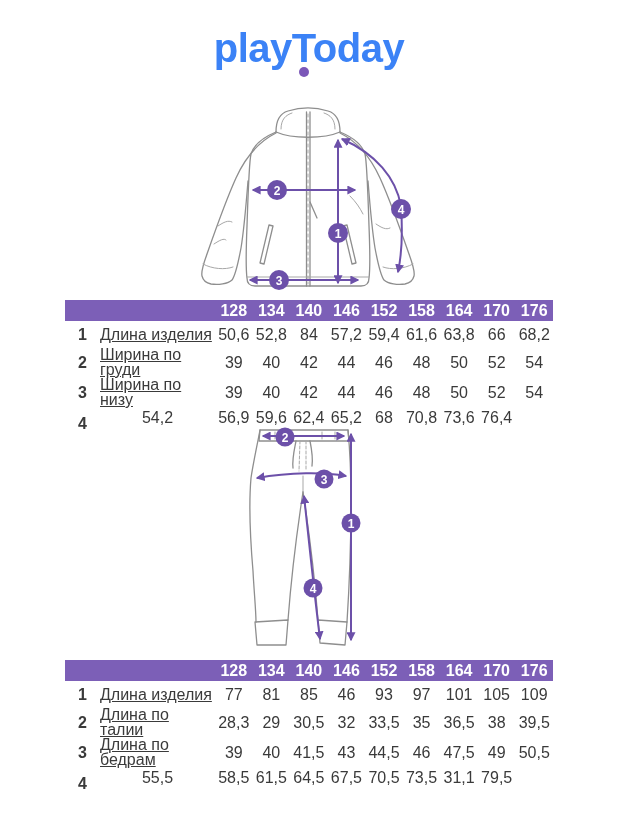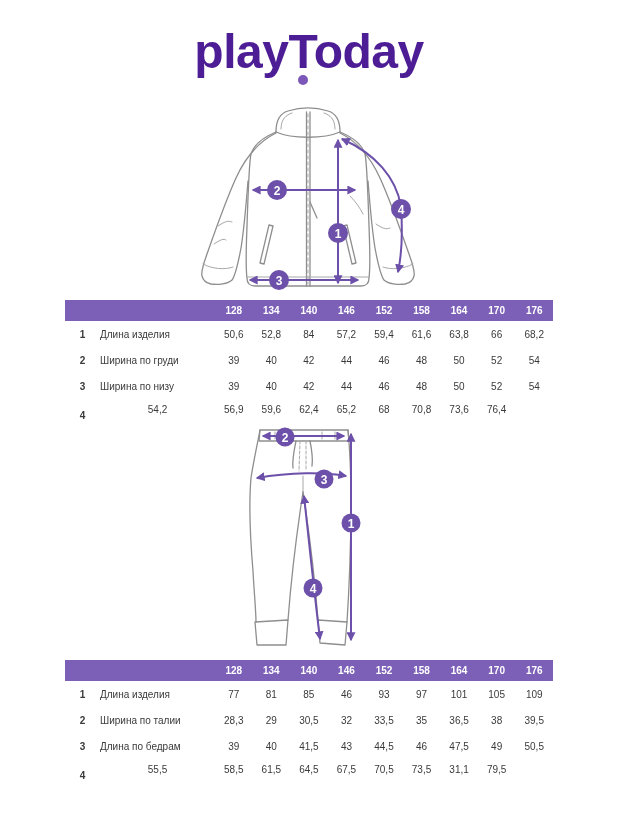--- a/index.html
+++ b/index.html
@@ -2,45 +2,45 @@
 <html><head>
 <meta charset="utf-8">
 <style>
   html,body{margin:0;padding:0;background:#fff;}
   .page{
     position:relative;width:618px;height:824px;background:#ffffff;
     font-family:"Liberation Sans","DejaVu Sans",sans-serif;overflow:hidden;
   }
   
   .logo-wrap{position:absolute;top:28px;left:0;width:618px;text-align:center;}
-  .logo{position:relative;display:inline-block;font-size:48px;font-weight:700;
-        letter-spacing:-0.5px;color:#4c1d95;line-height:1;}
+  .logo{position:relative;display:inline-block;font-size:40px;font-weight:700;
+        letter-spacing:-0.5px;color:#3b82f6;line-height:1;}
   .logo-dot{position:absolute;left:45%;bottom:-9px;width:10px;height:10px;
             border-radius:50%;background:#7b57b8;}
   
   .jacket-svg{position:absolute;left:180px;top:106px;}
   .pants-svg{position:absolute;left:230px;top:426px;}
   .sketch{stroke:#8e8e8e;stroke-width:1.3;fill:none;stroke-linecap:round;stroke-linejoin:round;}
   .sketch-light{stroke:#a7a7a7;stroke-width:1;fill:none;stroke-linecap:round;}
   .arrow{stroke:#6c50a9;stroke-width:2;fill:none;}
   .mcirc{fill:#6c50a9;}
   .mnum{fill:#ffffff;font-family:"Liberation Sans",sans-serif;font-size:12px;font-weight:700;
         text-anchor:middle;}
   
-  .size-table{position:absolute;left:65px;width:488px;font-size:10px;color:#3a3a3a;}
+  .size-table{position:absolute;left:65px;width:488px;font-size:16px;color:#3a3a3a;}
   .table-jacket{top:300px;}
   .table-pants{top:660px;}
   .thead{display:grid;grid-template-columns:35px 115px repeat(9,1fr);
          background:#7c5fb7;height:21px;align-items:center;color:#fff;font-weight:700;}
   .hcell{text-align:center;}
   .hcell.spacer{grid-column:span 2;}
   .trow{display:grid;grid-template-columns:35px 115px repeat(9,1fr);
         align-items:center;min-height:26px;line-height:15px;}
   .cell.num{text-align:center;font-weight:700;}
-  .cell.label{text-align:left;}
+  .cell.label{text-align:left;text-decoration:underline;}
   .cell.val{text-align:center;}
   .trow.multi{align-items:start;padding-top:3px;}
   .trow.multi .cell.num{align-self:center;}
 </style>
 </head>
 <body>
 
 <div class="page">
 
   <div class="logo-wrap">
@@ -250,21 +250,21 @@
           <div class="cell val">85</div>
           <div class="cell val">46</div>
           <div class="cell val">93</div>
           <div class="cell val">97</div>
           <div class="cell val">101</div>
           <div class="cell val">105</div>
           <div class="cell val">109</div>
         </div>
         <div class="trow">
           <div class="cell num">2</div>
-          <div class="cell label">Ширина по талии</div>
+          <div class="cell label">Длина по талии</div>
           <div class="cell val">28,3</div>
           <div class="cell val">29</div>
           <div class="cell val">30,5</div>
           <div class="cell val">32</div>
           <div class="cell val">33,5</div>
           <div class="cell val">35</div>
           <div class="cell val">36,5</div>
           <div class="cell val">38</div>
           <div class="cell val">39,5</div>
         </div>

